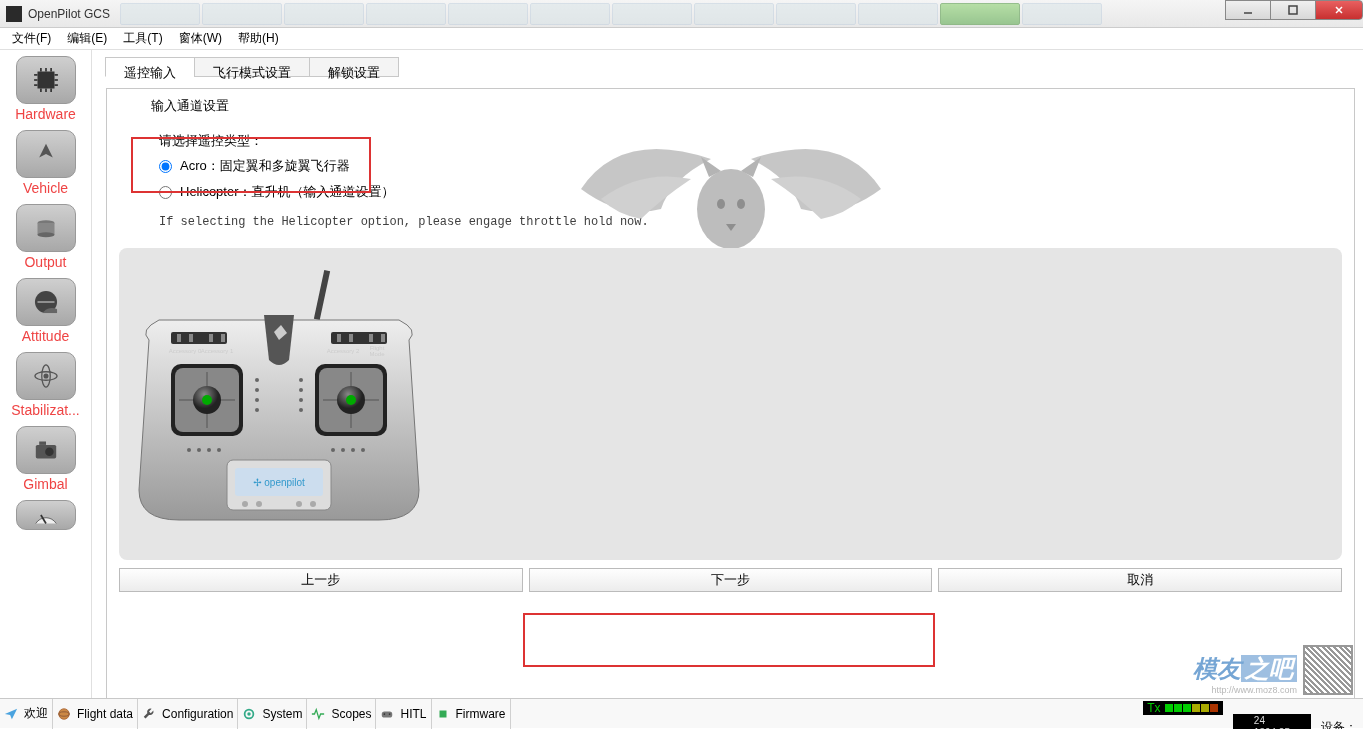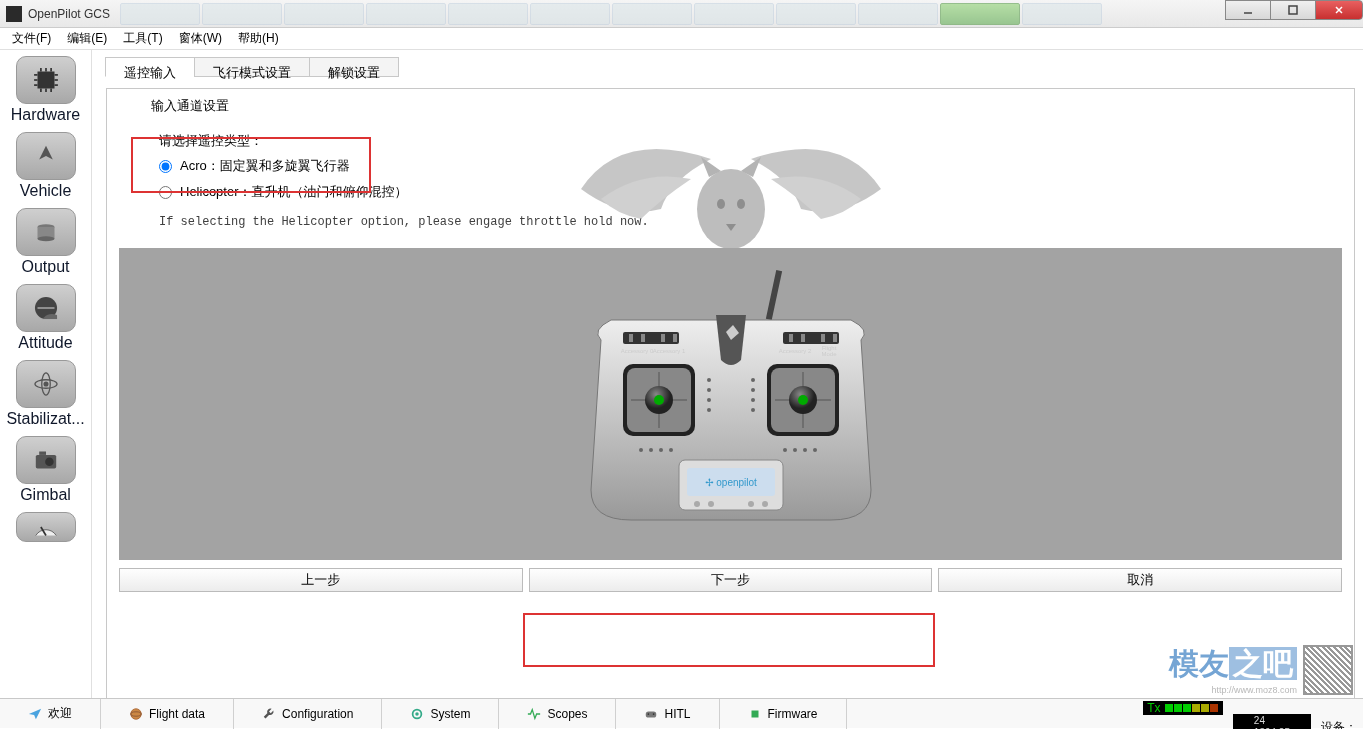--- a/index.html
+++ b/index.html
@@ -23,21 +23,21 @@
 .menubar .menu-item { padding: 2px 8px; cursor: default; }
 
 
 .main { display: flex; height: 648px; }
 
 
 .sidebar { width: 92px; background: #fff; border-right: 1px solid #e0e0e0; display: flex; flex-direction: column; align-items: center; padding-top: 6px; gap: 2px; overflow: hidden; }
 .sidebar-item { width: 78px; display: flex; flex-direction: column; align-items: center; gap: 2px; margin-bottom: 6px; cursor: pointer; }
 .sidebar-item .icon-box { width: 60px; height: 48px; border-radius: 10px; background: linear-gradient(to bottom, #cfcfcf, #a8a8a8); display: flex; align-items: center; justify-content: center; border: 1px solid #999; }
 .sidebar-item.active .icon-box { background: linear-gradient(to bottom, #6aa8ff, #2a68d8); border-color: #2a68d8; }
-.sidebar-item .label { font-size: 16px; color: #0f172a; text-align: center; }
+.sidebar-item .label { font-size: 14px; color: #ef4444; text-align: center; }
 .sidebar-item .icon-box svg { width: 34px; height: 34px; }
 
 
 .content { flex: 1; padding: 8px 8px 8px 14px; position: relative; }
 .tab-panel { border: 1px solid #c8c8c8; background: #fff; height: 636px; position: relative; }
 .tabs { display: flex; height: 30px; position: relative; top: -1px; left: -1px; }
 .tabs .tab { padding: 0 18px; height: 20px; line-height: 30px; border: 1px solid #c8c8c8; background: #f4f4f4; font-size: 13px; margin-right: -1px; cursor: pointer; }
 .tabs .tab.active { background: #fff; border-bottom: 1px solid #fff; }
 
 .panel-body { padding: 8px 12px 12px 12px; position: relative; height: 606px; }
@@ -50,40 +50,40 @@
 .highlight-box { border: 2px solid #d33; padding: 8px 12px; position: absolute; }
 .hb1 { left: 24px; top: 48px; width: 240px; height: 56px; }
 .hb2 { left: 416px; top: 524px; width: 412px; height: 54px; }
 
 .form-area { margin-left: 40px; margin-top: 14px; font-size: 13px; line-height: 1.9; }
 .radio-row { display: flex; align-items: center; gap: 4px; margin-bottom: 2px; }
 .radio-row input { margin-right: 4px; }
 .hint-text { font-family: "Courier New", monospace; font-size: 12px; color: #404040; margin-top: 6px; }
 
 
-.illus { margin-top: 14px; height: 312px; background: #a3a3a3; border-radius: 0; display: flex; justify-content: center; align-items: flex-end; position: relative; overflow: hidden; }
+.illus { margin-top: 14px; height: 312px; background: #e5e5e5; border-radius: 8px; display: flex; align-items: flex-end; position: relative; overflow: hidden; }
 
 
 .wizard-nav { display: flex; gap: 6px; margin-top: 8px; }
 .wizard-nav .nav-btn { flex: 1; height: 24px; border: 1px solid #bbb; background: linear-gradient(to bottom, #fefefe, #ececec); font-size: 13px; cursor: pointer; }
 
 
 .bottom-tabs { height: 30px; border-top: 1px solid #c8c8c8; display: flex; align-items: center; background: #f8f8f8; font-size: 12px; position: relative; }
-.bottom-tabs .btab { padding: 0 28px; height: 30px; display: flex; align-items: center; gap: 6px; border-right: 1px solid #d0d0d0; cursor: pointer; }
+.bottom-tabs .btab { padding: 0 4px; height: 30px; display: flex; align-items: center; gap: 6px; border-right: 1px solid #d0d0d0; cursor: pointer; }
 .bottom-tabs .btab svg { width: 14px; height: 14px; }
 .status-right { position: absolute; right: 6px; top: 2px; display: flex; align-items: center; gap: 10px; }
 .txrx { display: flex; flex-direction: column; font-size: 12px; font-family: monospace; line-height: 1; gap: 24px; }
 .bars { display: flex; gap: 1px; }
 .bars .bar { width: 8px; height: 8px; }
 .txrx .row { display: flex; align-items: center; gap: 4px; background: #000; color: #0c0; padding: 1px 4px; }
 .txrx-nums { font-family: "Courier New", monospace; font-size: 10px; color: #ddd; background: #000; padding: 1px 21px; line-height: 1.2; }
 
 
 .wm { position: absolute; right: 10px; bottom: 34px; display: flex; align-items: flex-end; gap: 6px; pointer-events: none; }
-.wm .text-logo { font-size: 30px; font-weight: bold; color: #1a6ab8; opacity: 0.6; }
+.wm .text-logo { font-size: 24px; font-weight: bold; font-style: italic; color: #1a6ab8; opacity: 0.6; }
 .wm .text-logo .zh { color: #fff; background: #1a6ab8; padding: 0 4px; opacity: 0.7; }
 .wm .url { font-size: 9px; color: #888; display: block; text-align: right; opacity: 0.6; }
 .wm .qr { width: 50px; height: 50px; background: repeating-linear-gradient(45deg, #333 0 2px, #fff 2px 4px); opacity: 0.5; border: 2px solid #333; }
 
 .help-icon { position: absolute; right: 12px; top: -18px; width: 22px; height: 22px; border-radius: 50%; background: radial-gradient(circle at 30% 30%, #aee, #39c); color: #fff; font-weight: bold; display: flex; align-items: center; justify-content: center; font-size: 14px; }
 </style>
 </head>
 <body>
 
 <div class="titlebar">
@@ -250,21 +250,21 @@
         <div class="highlight-box hb1"></div>
 
         <div class="form-area">
           <div>请选择遥控类型：</div>
           <label class="radio-row">
             <input type="radio" name="rctype" checked="" style="">
             <span>Acro：固定翼和多旋翼飞行器</span>
           </label>
           <label class="radio-row">
             <input type="radio" name="rctype" style="">
-            <span>Helicopter：直升机（油门和俯仰混控）</span>
+            <span>Helicopter：直升机（输入通道设置）</span>
           </label>
           <div class="hint-text">If selecting the Helicopter option, please engage throttle hold now.</div>
         </div>
 
         <div class="illus">
           <svg viewBox="0 0 320 300" width="320" height="300">
 
             <rect x="200" y="10" width="6" height="50" fill="#444" transform="rotate(12 203 35)"></rect>
 
             <defs>

